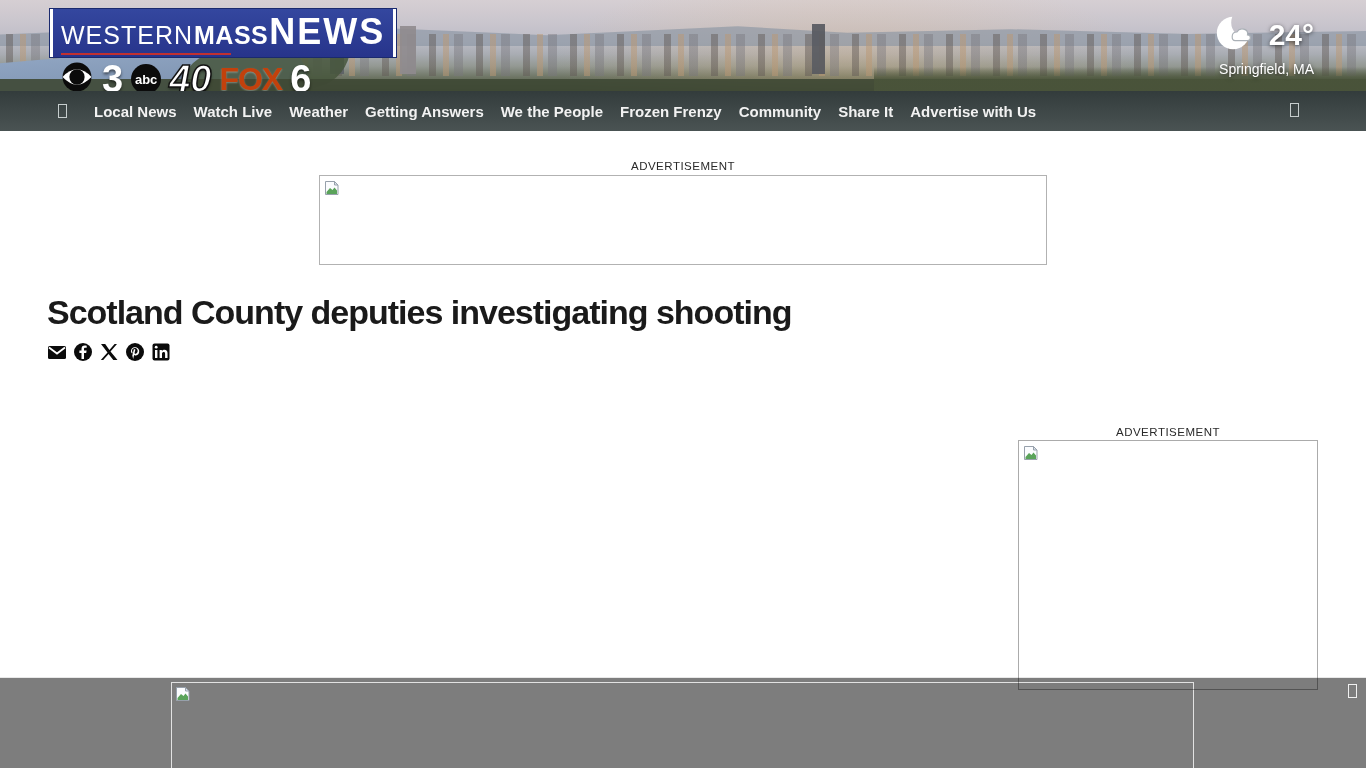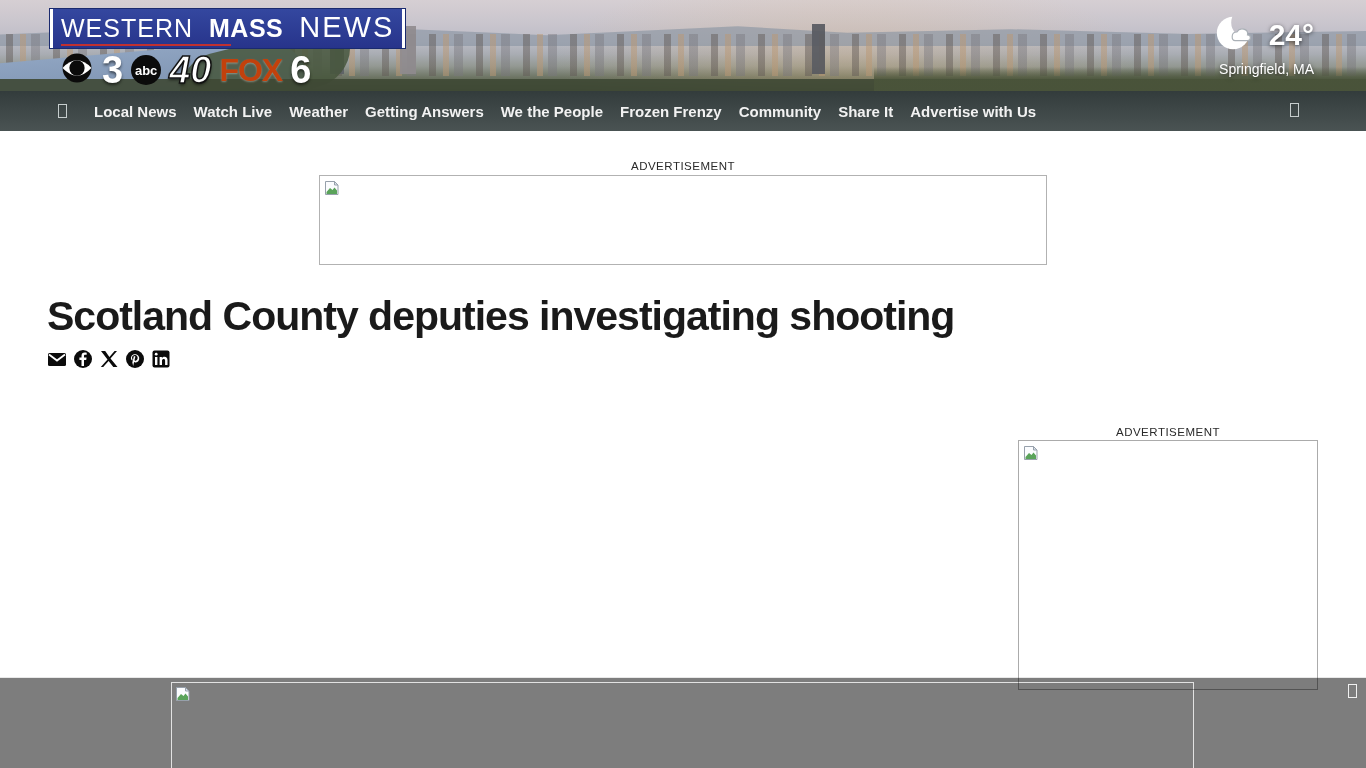--- a/index.html
+++ b/index.html
@@ -22,26 +22,26 @@
   .ph-tower2 { left:400px; top:26px; width:16px; height:48px; background:#8f8b8e; opacity:.9; }
   .ph-tower3 { left:812px; top:24px; width:13px; height:50px; background:#55585e; opacity:.9; }
   .ph-river { left:-50px; top:52px; width:360px; height:52px; background:linear-gradient(180deg,#8ea3c0,#7a90ae);
     transform:skewY(-5deg); border-top-right-radius:60px; }
   .ph-bank { left:180px; top:40px; width:170px; height:60px; background:#47563c; transform:skewY(-14deg); border-radius:30px; opacity:.85; }
   .ph-trees { left:0; bottom:0; width:100%; height:12px; background:#3e4834; opacity:.9; }
   .ph-trees-r { right:0; bottom:0; width:36%; height:24px; background:linear-gradient(180deg, rgba(74,84,58,.0), rgba(74,84,58,.9) 55%); }
 
   
   .brand { position:absolute; left:50px; top:9px; z-index:5; cursor:pointer; }
-  .brand-box { display:flex; align-items:baseline; gap:16px; background:linear-gradient(180deg,#34479f,#27348b);
+  .brand-box { display:flex; align-items:baseline; gap:1px; background:linear-gradient(180deg,#34479f,#27348b);
     border-left:3px solid #fff; border-right:3px solid #fff; box-shadow:0 0 0 1px #1a2a6e;
     padding:2px 8px 4px 8px; position:relative; }
   .brand-western { color:#fff; font-size:25px; font-weight:400; letter-spacing:1px; font-stretch:condensed; }
   .brand-mass { color:#fff; font-size:25px; font-weight:800; letter-spacing:0.5px;text-align:center; }
-  .brand-news { color:#fff; font-size:29px; font-weight:400; letter-spacing:2px; }
+  .brand-news { color:#fff; font-size:36px; font-weight:700; letter-spacing:2px; }
   .brand-redline { position:absolute; left:8px; bottom:2px; width:170px; height:2px; background:#c03030; }
   .brand-channels { display:flex; align-items:center; gap:8px; margin-top:3px; margin-left:10px; }
   .ch-num { color:#fff; font-weight:800; font-size:38px; line-height:38px;
     text-shadow:0 2px 3px rgba(0,0,0,.55); }
   .ch-40 { font-style:italic; -webkit-text-stroke:1.5px #111; }
   .ch-fox { color:#c2410c; font-weight:800; font-size:32px; line-height:36px; letter-spacing:-1px;
     text-shadow:0 1px 2px rgba(255,255,255,.35); }
   .abc-circle { width:30px; height:30px; border-radius:50%; background:#0b0b0b; color:#fff;
     font-size:13px; font-weight:700; display:flex; align-items:center; justify-content:center;text-align:right; }
 
@@ -67,21 +67,21 @@
   .ad-frame { position:relative; border:1px solid rgba(0,0,0,.30); background:transparent; }
   .ad-top .ad-frame { height:90px; }
   .broken-img { position:absolute; left:4px; top:4px; }
 
   .ad-right { position:absolute; top:426px; right:48px; width:300px; z-index:30; }
   .ad-right .ad-label { margin-bottom:2px; }
   .ad-right .ad-frame { height:250px; border-color:rgba(0,0,0,.33); }
 
   
   .article { padding-left:47px; }
-  .headline { margin-top:30px; font-size:41px; font-weight:800; letter-spacing:-1px; color:#1a1a1a;
+  .headline { margin-top:30px; font-size:34px; font-weight:800; letter-spacing:-1px; color:#1a1a1a;
     line-height:1.05; max-width:1000px; }
   .publine { margin-top:9px; font-style:italic; font-size:15px; color:#3a3a3a; }
   .pub-sep { color:#666; padding:0 6px; }
   .share-row { margin-top:11px; display:flex; align-items:center; gap:6px; }
   .share-btn { width:20px; height:20px; display:inline-flex; cursor:pointer; }
 
   
   .bottom-bar { position:fixed; left:0; bottom:0; width:100%; height:91px; background:#7d7d7d;
     border-top:1px solid #e8e8e8; z-index:20; overflow:hidden; }
   .bottom-ad { position:absolute; left:171px; top:4px; width:1023px; height:90px;

